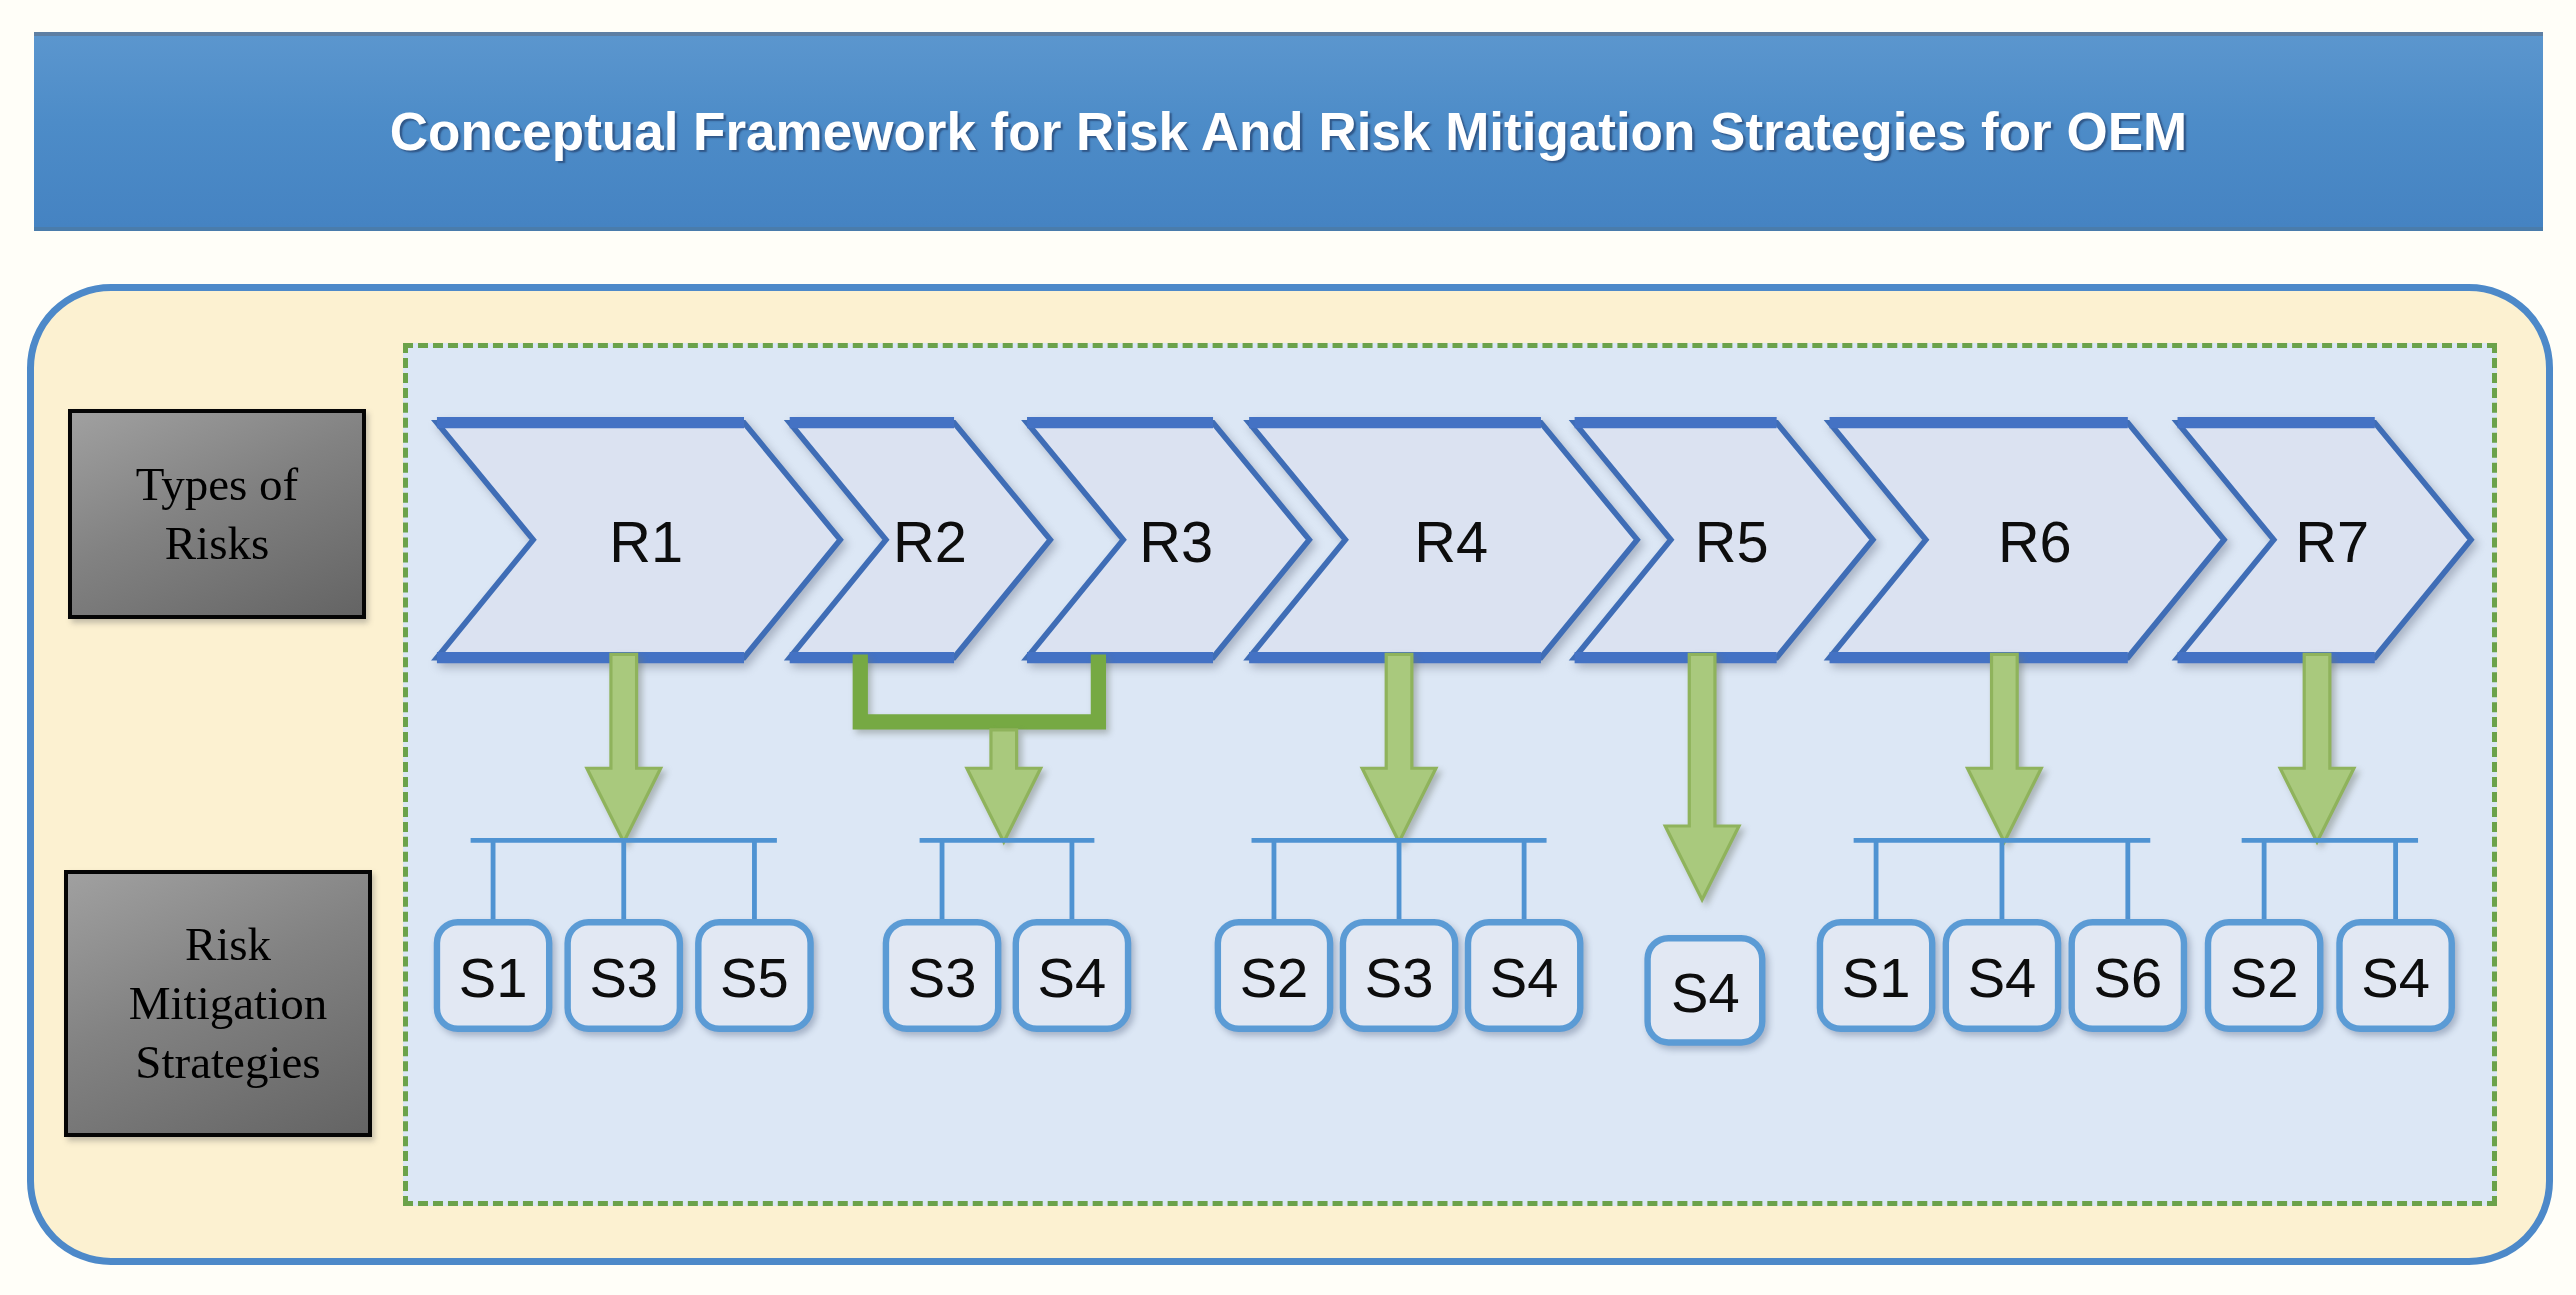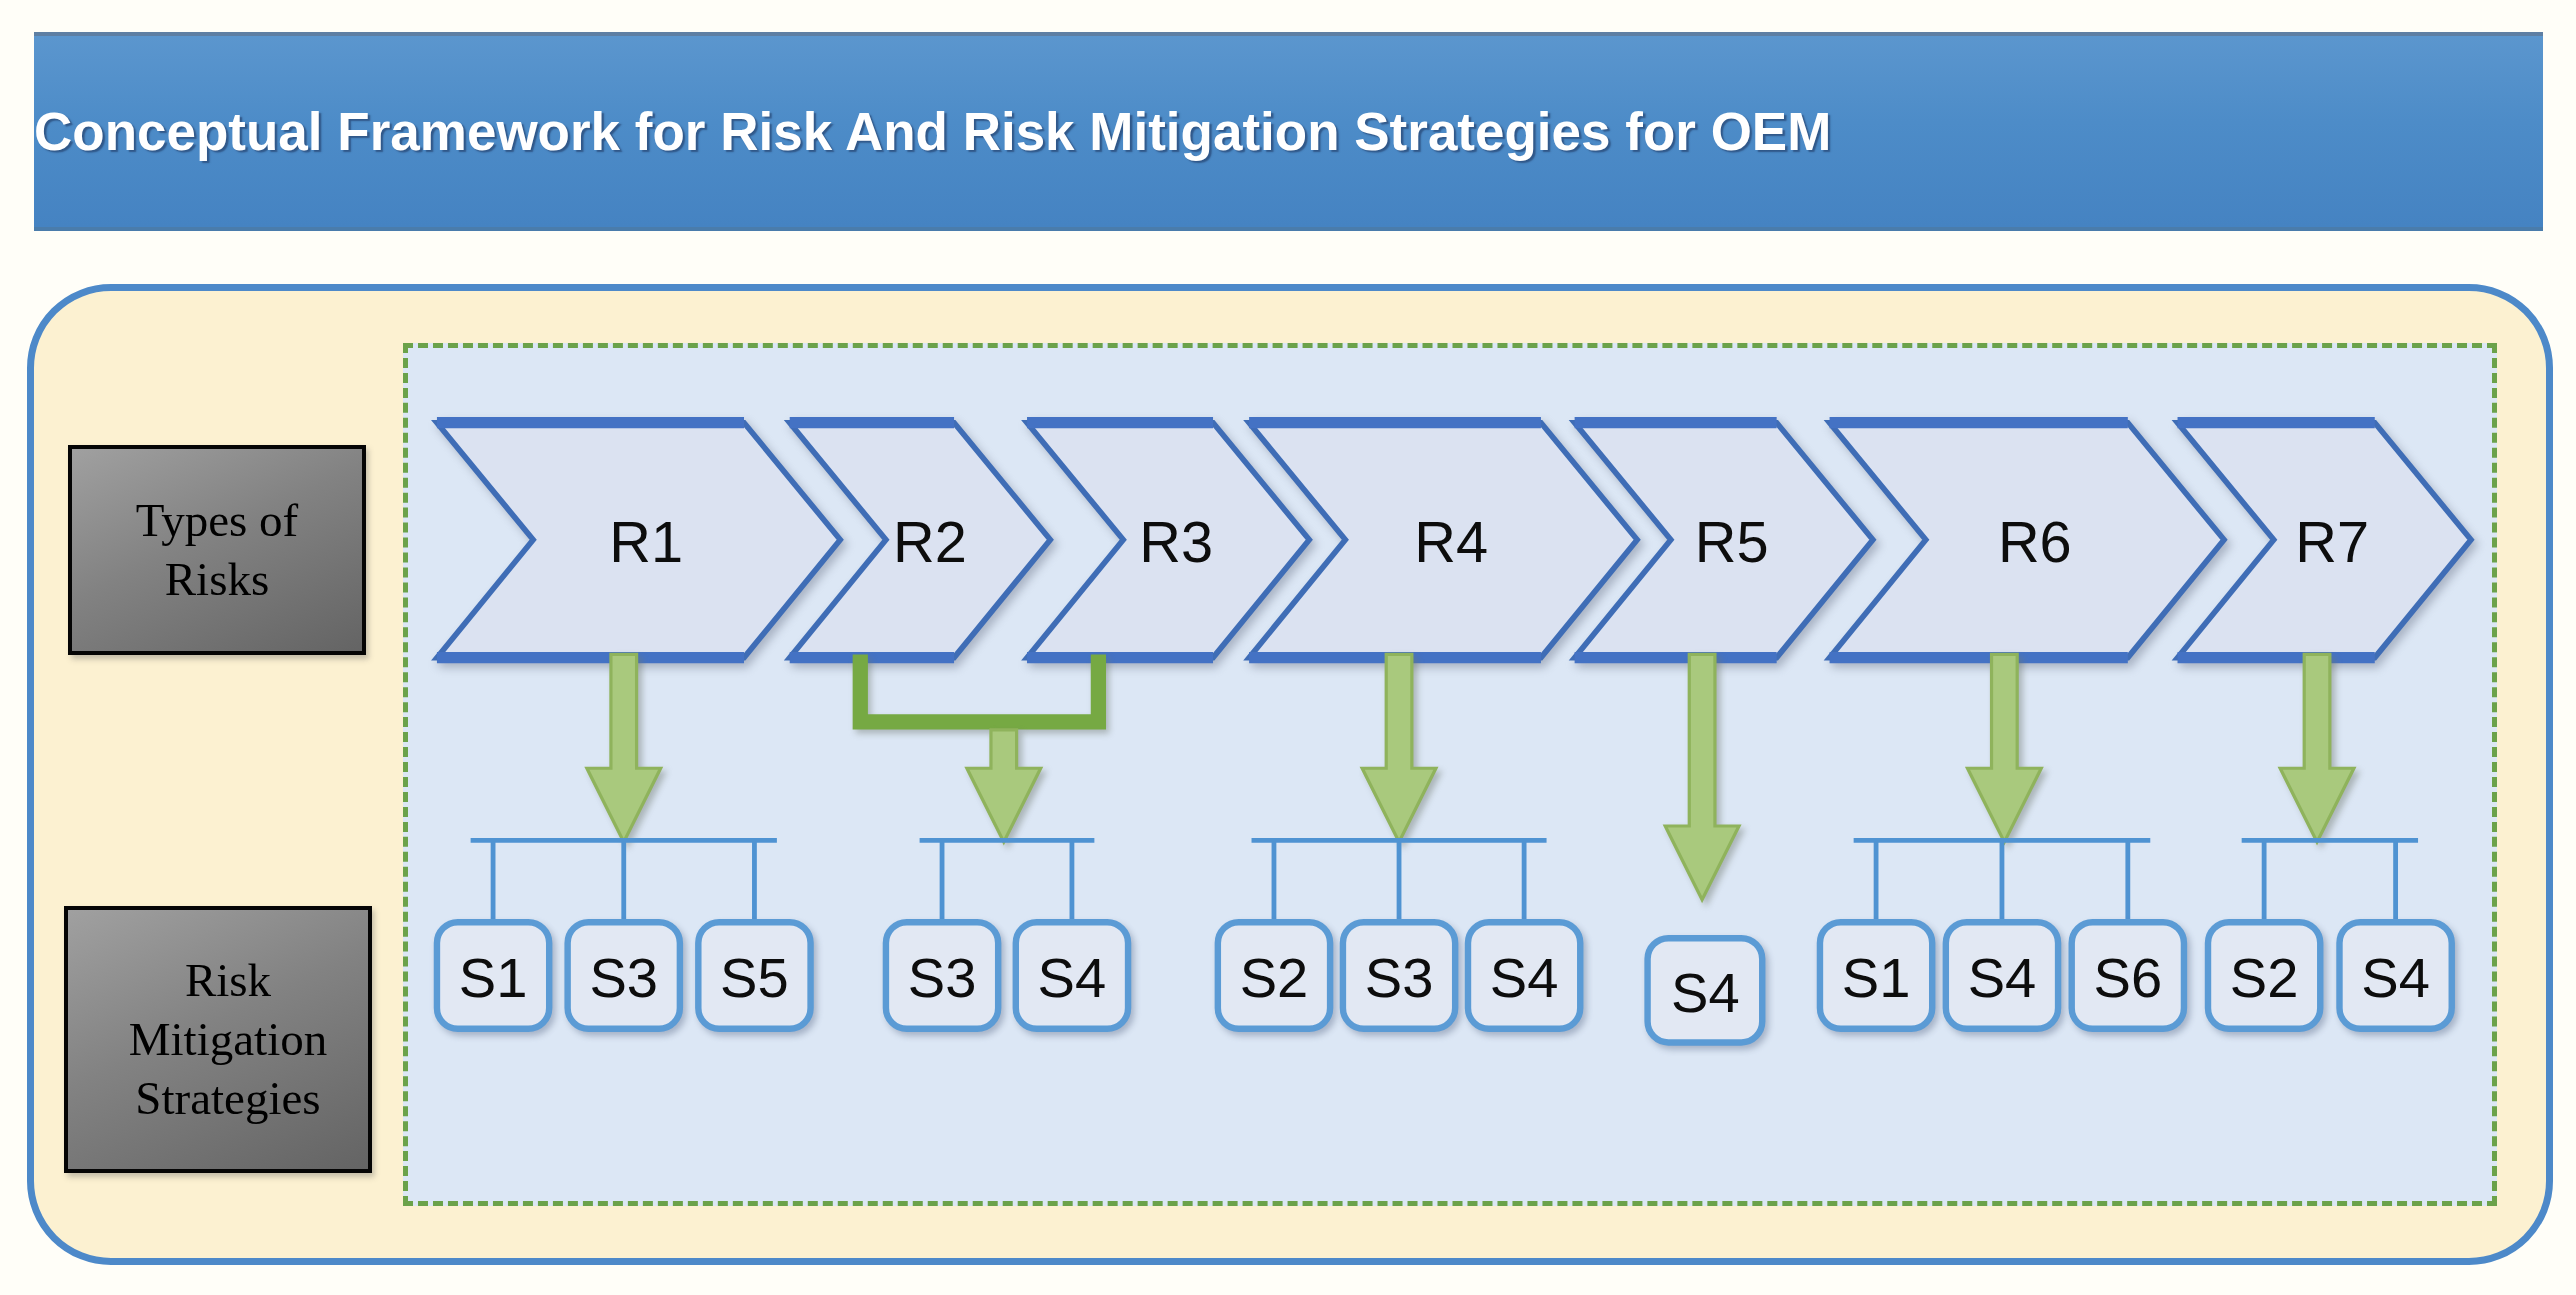--- a/index.html
+++ b/index.html
@@ -10,21 +10,21 @@
     font-family:"Liberation Sans",sans-serif;
     overflow:hidden;
   }
   
   .banner{
     position:absolute;left:34px;top:32px;width:2509px;height:199px;
     background:linear-gradient(180deg,#5b96ce 0%,#4d8cc8 45%,#4583c2 100%);
     border-top:4.8px solid #5e7fa3;
     border-bottom:4px solid #4a7cab;
     box-sizing:border-box;
-    display:flex;align-items:center;
+    display:flex;align-items:center;justify-content:center;
   }
   .banner h1{
     margin:0;
     color:#ffffff;
     font-size:53px;
     font-weight:bold;
     letter-spacing:0px;
     text-shadow:2.4px 2.4px 1.6px rgba(25,45,85,.55);
     white-space:nowrap;
   }
@@ -50,21 +50,20 @@
     background:linear-gradient(155deg,#a0a0a0 0%,#828282 45%,#646464 100%);
     border:4px solid #050505;
     color:#000;
     font-family:"Liberation Serif",serif;
     font-size:47px;
     line-height:1.25;
     text-align:center;
     display:flex;align-items:center;justify-content:center;
     white-space:pre-line;
     box-shadow:3.2px 4px 5.6px rgba(90,90,90,.35);
-    margin-top:36px;
   }
   .rowlabel.types{left:68px;top:409px;width:298px;height:210px;}
   .rowlabel.strat{left:64px;top:870px;width:308px;height:267px;padding-left:20px;}
   
   svg.diagram{position:absolute;left:0;top:0;}
   .chev polygon{fill:#dbe2f1;stroke:#3f6db6;stroke-width:7;}
   .chev path{stroke:#4472c4;stroke-width:14;fill:none;}
   .chev{filter:drop-shadow(5px 6px 5px rgba(110,120,140,.45));}
   .chev text{
     font-family:"Liberation Sans",sans-serif;

